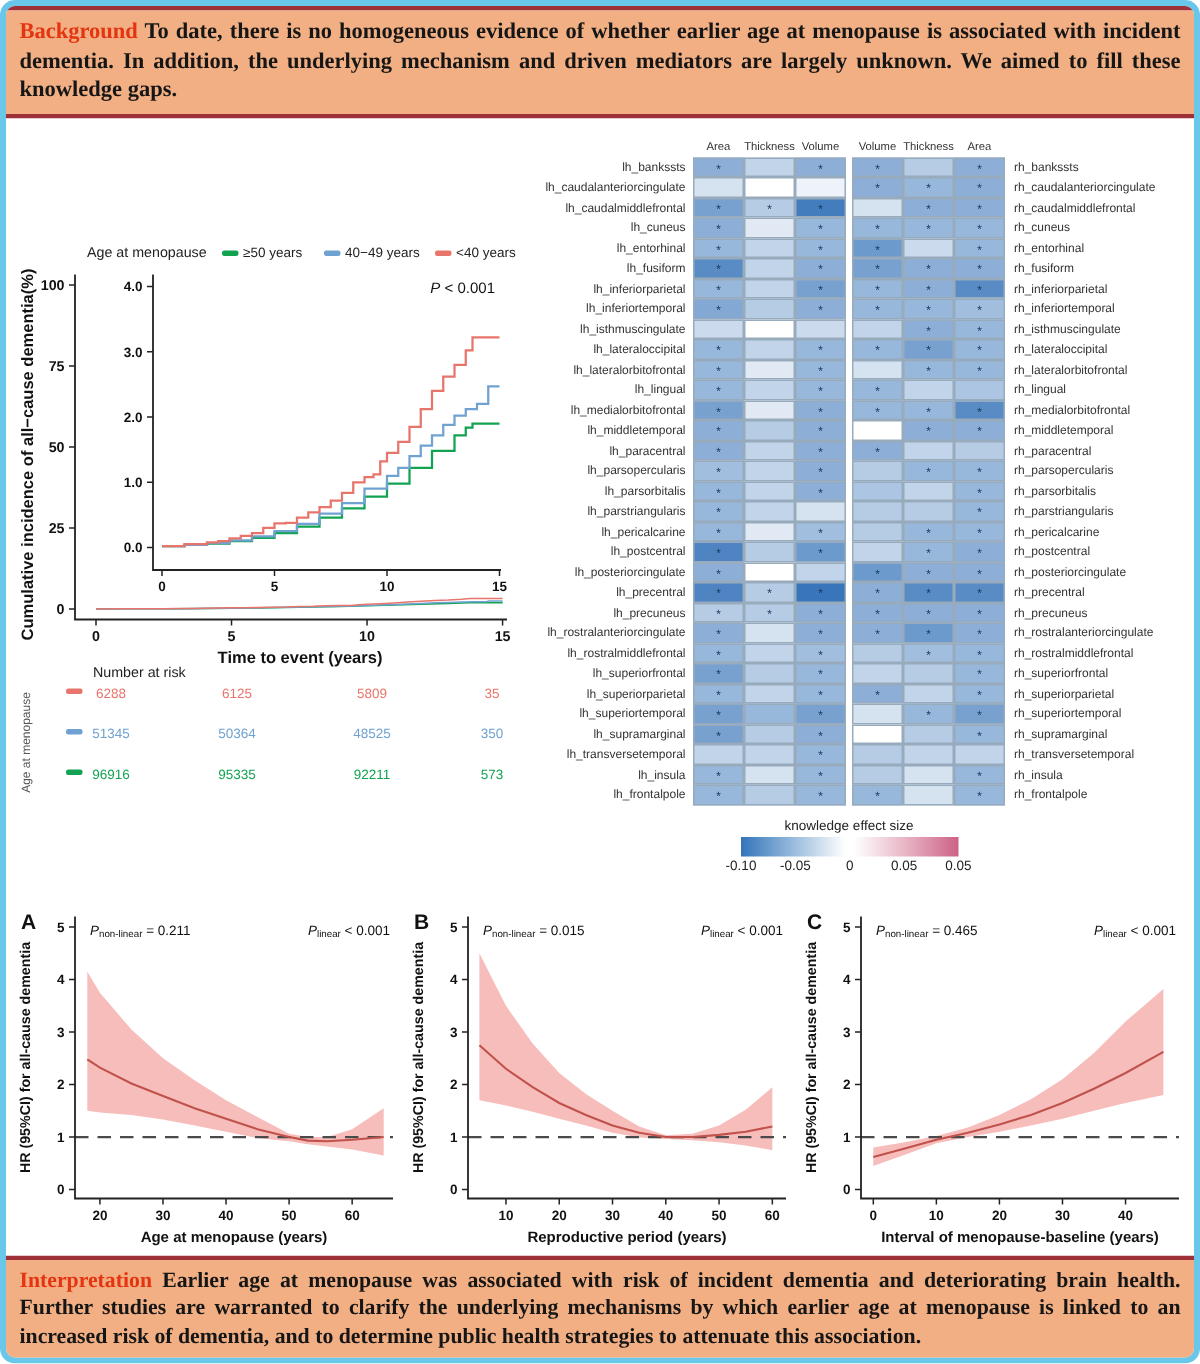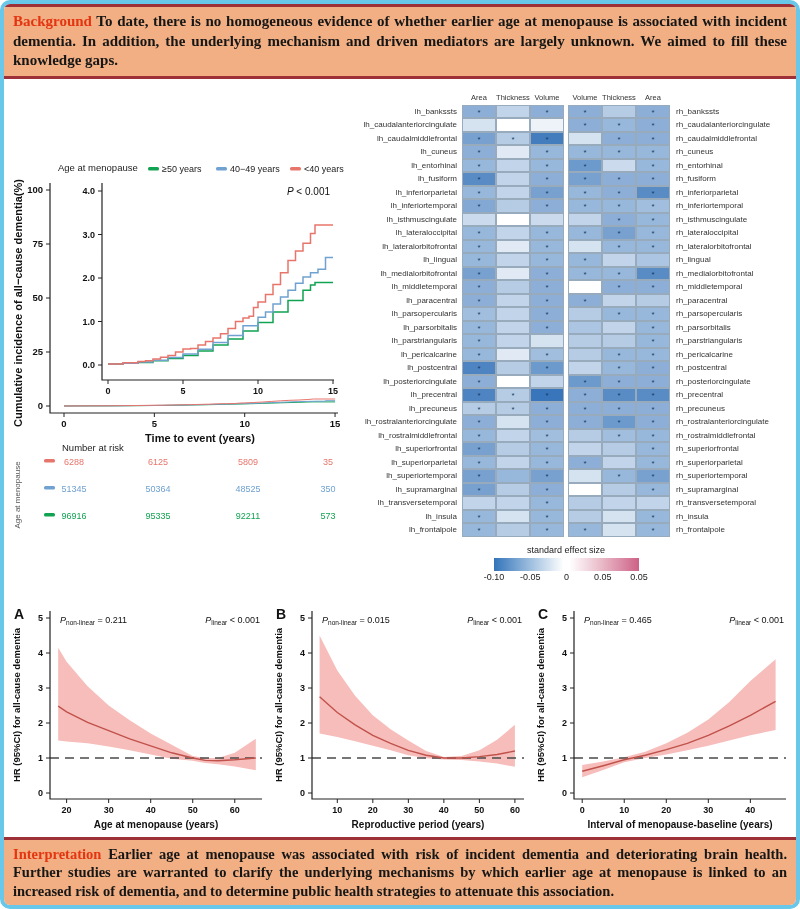--- a/index.html
+++ b/index.html
@@ -721,21 +721,21 @@
           <div class="hm-cell" style="background: rgb(151, 183, 219);">
             <span class="hm-star">*</span>
           </div>
           <div class="hm-cell" style="background: rgb(213, 226, 240);"></div>
           <div class="hm-cell" style="background: rgb(151, 183, 219);">
             <span class="hm-star">*</span>
           </div>
           <div class="hm-lab right">rh_frontalpole</div>
         </div>
         <div class="hm-cbar-wrap">
-          <div class="hm-cbar-title">standard effect size</div>
+          <div class="hm-cbar-title">knowledge effect size</div>
           <div class="hm-cbar"></div>
           <div class="hm-ticks">
             <span style="left: 0%;">-0.10</span>
             <span style="left: 25%;">-0.05</span>
             <span style="left: 50%;">0</span>
             <span style="left: 75%;">0.05</span>
             <span style="left: 100%;">0.05</span>
           </div>
         </div>
       </div>

